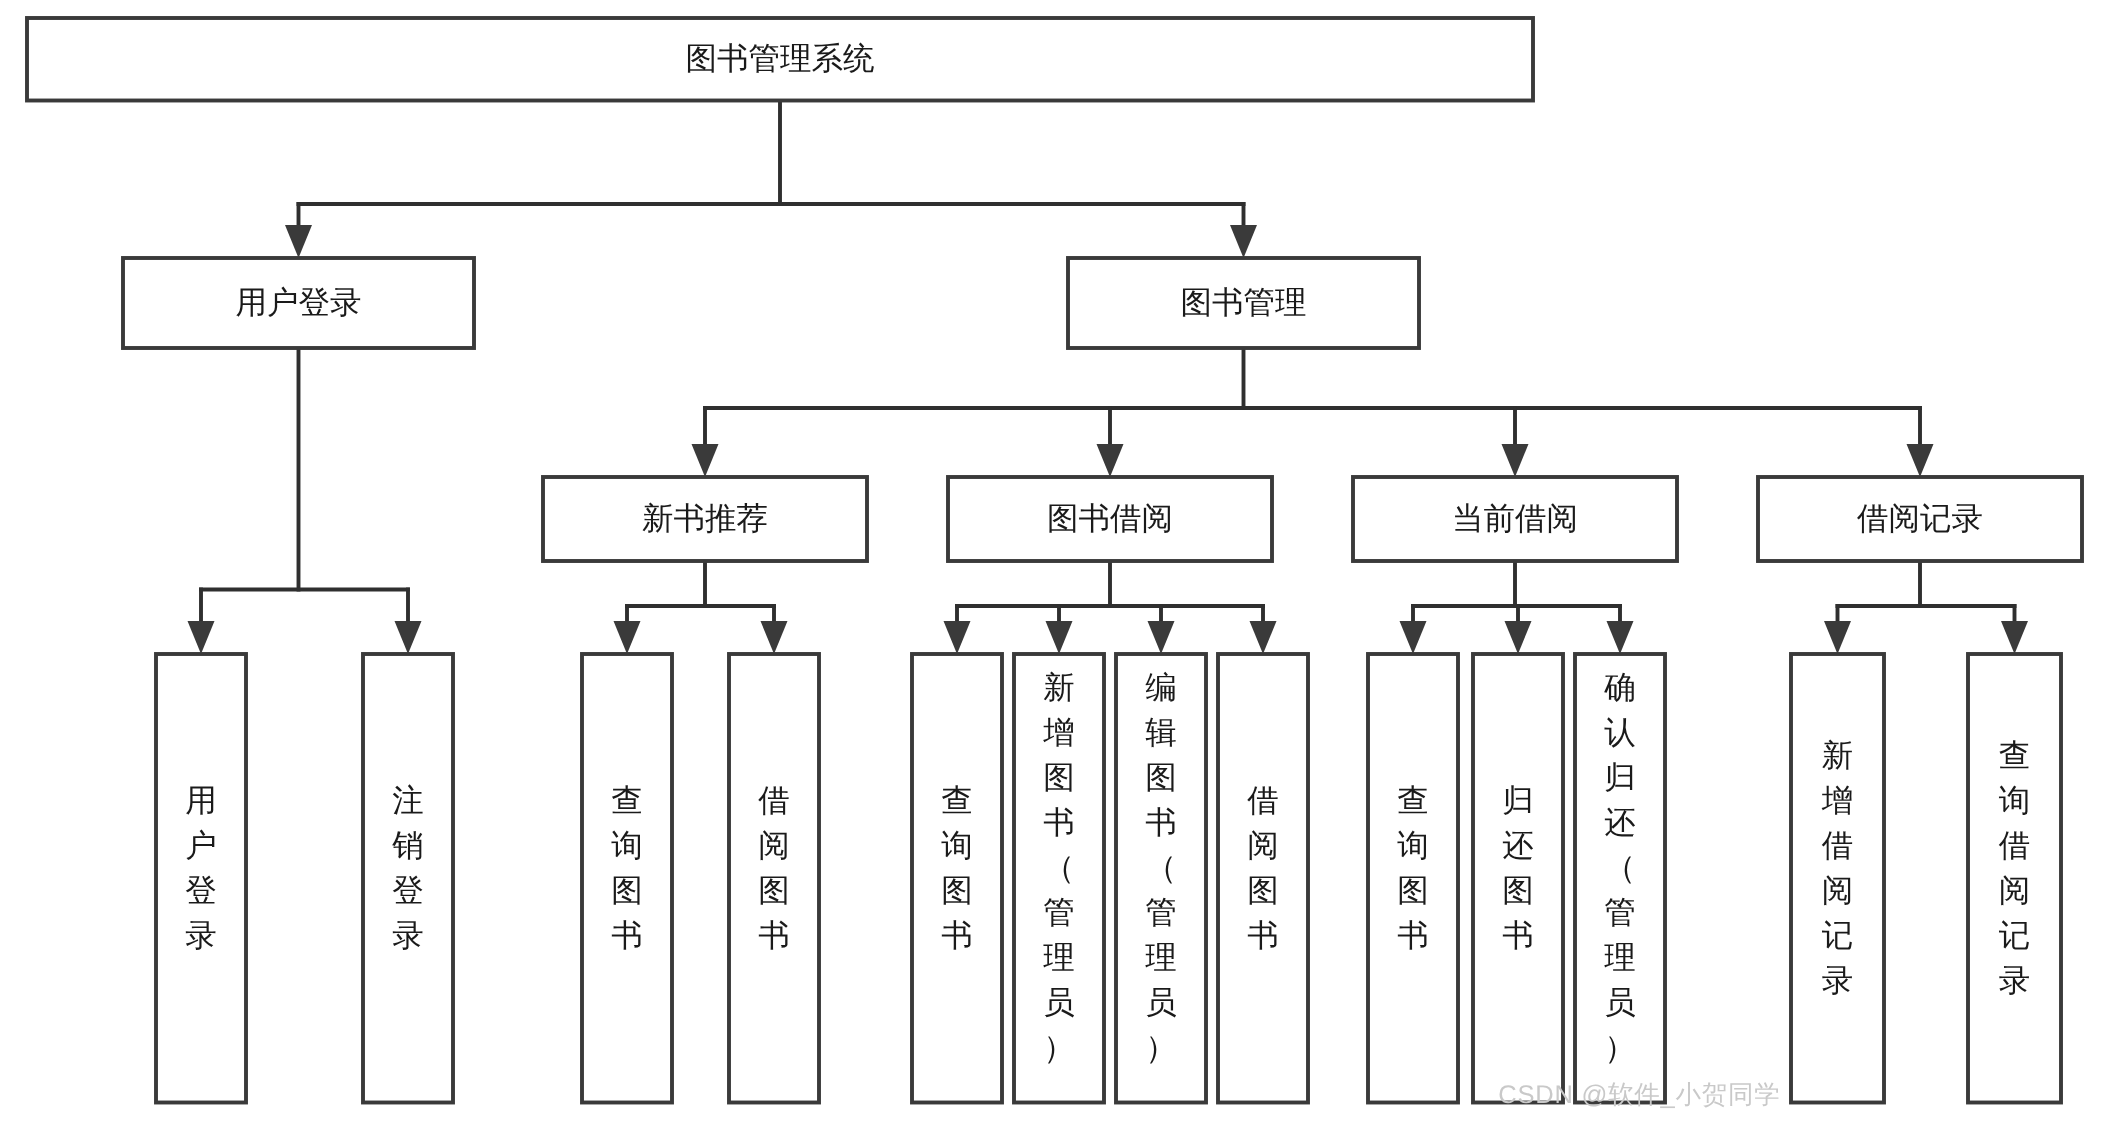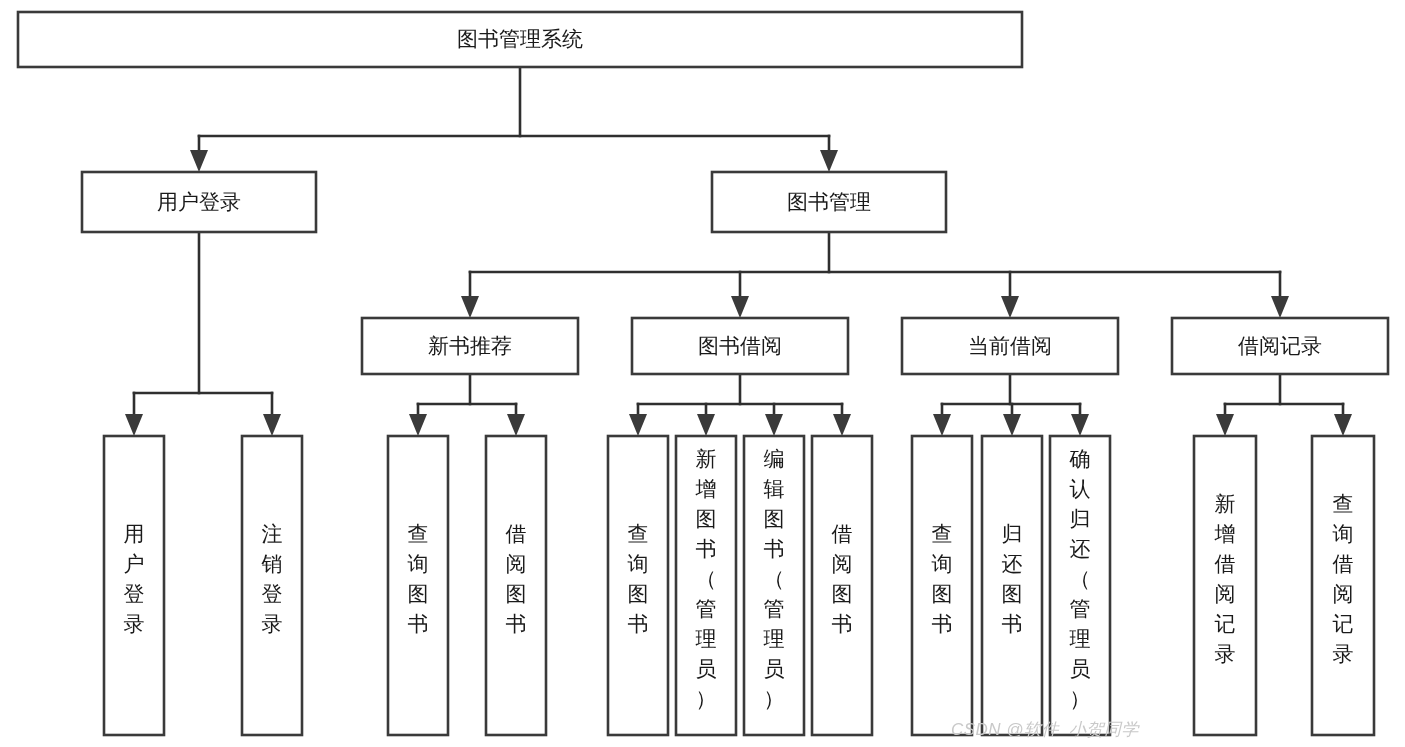--- a/index.html
+++ b/index.html
@@ -11,20 +11,21 @@
     width: 1405px;
     height: 747px;
     font-family: "Liberation Sans", "DejaVu Sans", sans-serif;
     overflow: hidden;
     position: relative;
   }
   #diagram-root {
     position: relative;
     width: 1147px;
     height: 747px;
+    padding-left: 48px;
   }
   svg#tree-svg {
     position: absolute;
     left: 0;
     top: 0;
     width: 1405px;
     height: 747px;
     display: block;
   }
   .node-box {
@@ -57,21 +58,20 @@
   }
   .watermark {
     position: absolute;
     right: 8px;
     bottom: 6px;
     color: #c9c9c9;
     font-size: 17px;
     font-family: "Liberation Sans", "DejaVu Sans", sans-serif;
     white-space: nowrap;
     letter-spacing: 0.5px;
-    font-style: italic;
   }
 </style>
 </head>
 <body>
 
 <div id="diagram-root">
   <svg id="tree-svg" viewBox="0 0 1405 747" xmlns="http://www.w3.org/2000/svg">
     <g id="links-layer">
         <line x1="520" y1="67" x2="520" y2="136" class="link-line"></line>
         <line x1="199" y1="136" x2="829" y2="136" class="link-line"></line>

